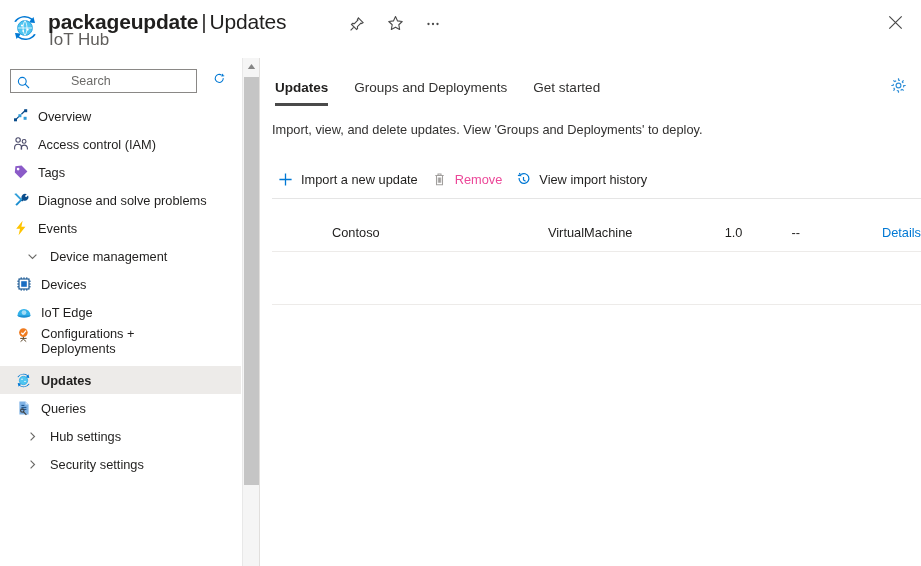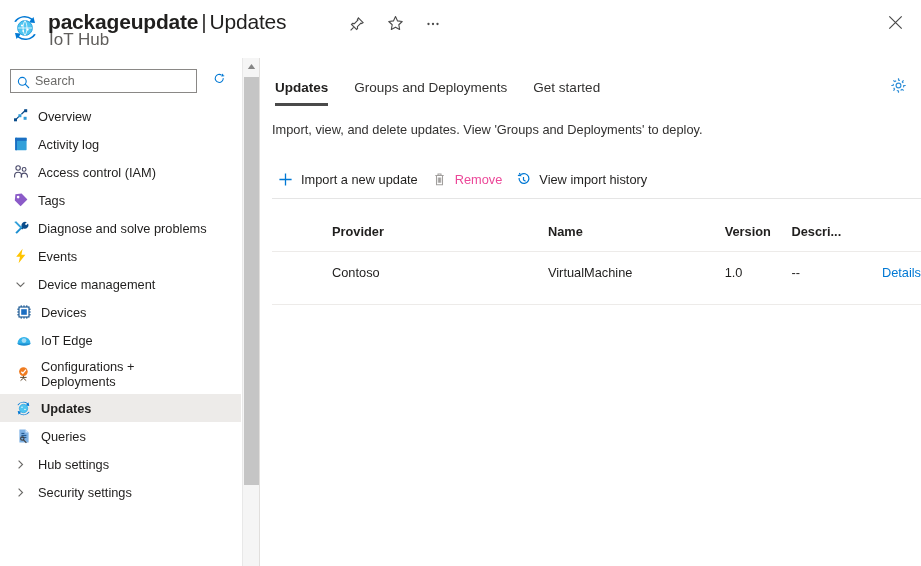--- a/index.html
+++ b/index.html
@@ -49,21 +49,21 @@
   .sidebar {
     position: absolute; top: 58px; left: 0; width: 260px; height: 508px;
     background: #fff; overflow: hidden;
   }
   .search-row {
     position: absolute; top: 11px; left: 10px; width: 240px; height: 26px;
   }
   .search-box {
     position: absolute; left: 0; top: 0; width: 187px; height: 24px;
     border: 1px solid #8a8886; background: #fff;
-    display: flex; align-items: center; padding-left: 6px;
+    display: flex; align-items: center; padding-left: 6px; gap: 36px;
   }
   .search-box .s-icon { width: 13px; height: 13px; flex: none; margin-right: 5px; }
   .search-box input {
     border: none; outline: none; background: transparent;
     font-family: "Liberation Sans", sans-serif;
     font-size: 12.5px; color: #323130; width: 150px; padding: 0;
   }
   .search-box input::placeholder { color: #6b6a68; }
   .side-ico-btn {
     position:absolute; top: 1px; width: 22px; height:22px;
@@ -72,23 +72,23 @@
   }
 
   .navlist { position: absolute; top: 44px; left: 0; width: 241px; }
   .nav-item {
     position: relative; display: flex; align-items: center;
     height: 28px; padding-left: 12px; cursor: pointer;
     font-size: 12.8px; color: #201f1e; white-space: nowrap;
   }
   .nav-item.selected { background: #edebe9; }
   .nav-item.selected .nav-label { font-weight: 600; }
-  .nav-item.group { padding-left: 12px; }
+  .nav-item.group { padding-left: 24px; }
   .nav-item.child { padding-left: 15px; }
-  .nav-item.twoline { height: 40px; align-items: center; }
+  .nav-item.twoline { height: 40px; align-items: flex-start; }
   .nav-ico {
     width: 17px; height: 17px; flex: none; margin-right: 9px;
     display:flex; align-items:center; justify-content:center;
   }
   .chev { width: 17px; height: 17px; flex:none; margin-right: 9px; display:flex; align-items:center; justify-content:center; }
   .nav-label { line-height: 15px; }
 
   
   .sb-track {
     position: absolute; top: 58px; right: 0; width: 17px; height: 508px;
@@ -263,30 +263,20 @@
             </g>
             <rect x="1" y="10.3" width="3" height="3" fill="#0a4d8c"></rect>
             <rect x="5.4" y="6.2" width="3" height="3" fill="#2f9bd8"></rect>
             <rect x="11.2" y="1.2" width="3" height="3" fill="#0a4d8c"></rect>
             <rect x="10.6" y="8.8" width="3" height="3" fill="#2f9bd8"></rect>
           </svg>
         </span>
         <span class="nav-label">Overview</span>
       </div>
 
-      <div class="nav-item">
-        <span class="nav-ico">
-          <svg width="16" height="16" viewBox="0 0 16 16">
-            <rect x="2.2" y="1.8" width="11.4" height="12.4" rx="0.6" fill="#32a0da"></rect>
-            <rect x="2.2" y="1.8" width="11.4" height="3.0" fill="#1b6ec2"></rect>
-            <rect x="2.2" y="1.8" width="1.8" height="12.4" fill="#1b6ec2"></rect>
-          </svg>
-        </span>
-        <span class="nav-label">Activity log</span>
-      </div>
 
       <div class="nav-item">
         <span class="nav-ico">
           <svg width="16" height="16" viewBox="0 0 16 16">
             <g fill="none" stroke="#4a4a6a" stroke-width="1.1">
               <circle cx="5.1" cy="4" r="2.2"></circle>
               <path d="M1.6 13.4 v-1.6 a3.5 3.5 0 0 1 7 0 v1.6"></path>
               <circle cx="11.1" cy="5.4" r="1.9"></circle>
               <path d="M8.2 13.4 v-1.2 a3.1 3.1 0 0 1 6.2 0 v1.2"></path>
             </g>
@@ -495,27 +485,20 @@
             <path d="M7.5 5.1 V7.9 L9.6 9.2" fill="none" stroke="#0078d4" stroke-width="1.2"></path>
           </svg>
         </span>
         <span>View import history</span>
       </button>
     </div>
 
     <div class="cmd-rule"></div>
 
     <div class="table">
-      <div class="trow thead">
-        <div class="c-provider">Provider</div>
-        <div class="c-name">Name</div>
-        <div class="c-version">Version</div>
-        <div class="c-descri">Descri...</div>
-        <div class="c-details"></div>
-      </div>
       <div class="tbody">
         <div class="trow">
           <div class="c-provider">Contoso</div>
           <div class="c-name">VirtualMachine</div>
           <div class="c-version">1.0</div>
           <div class="c-descri">--</div>
           <div class="c-details link">Details</div>
         </div>
       </div>
     </div>

